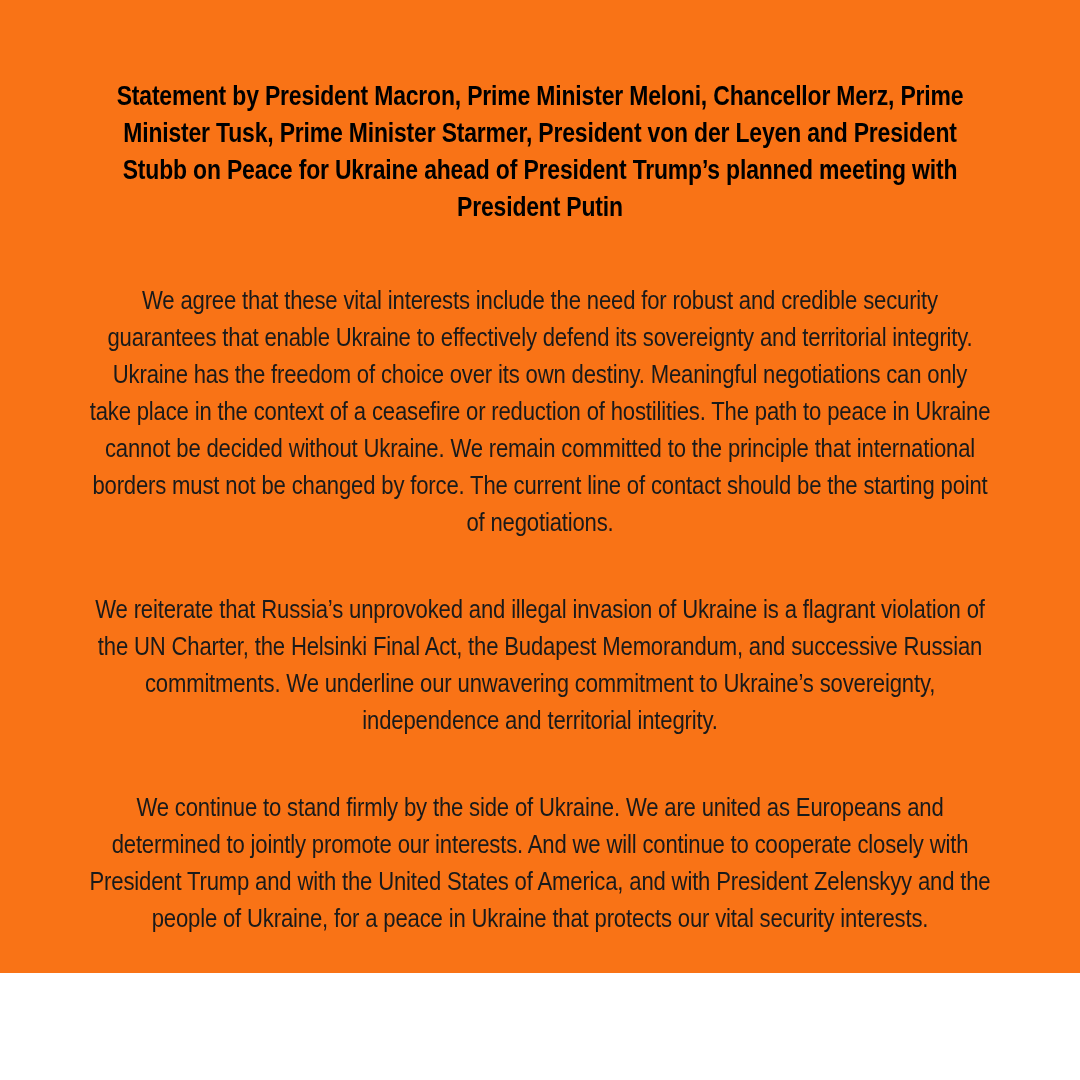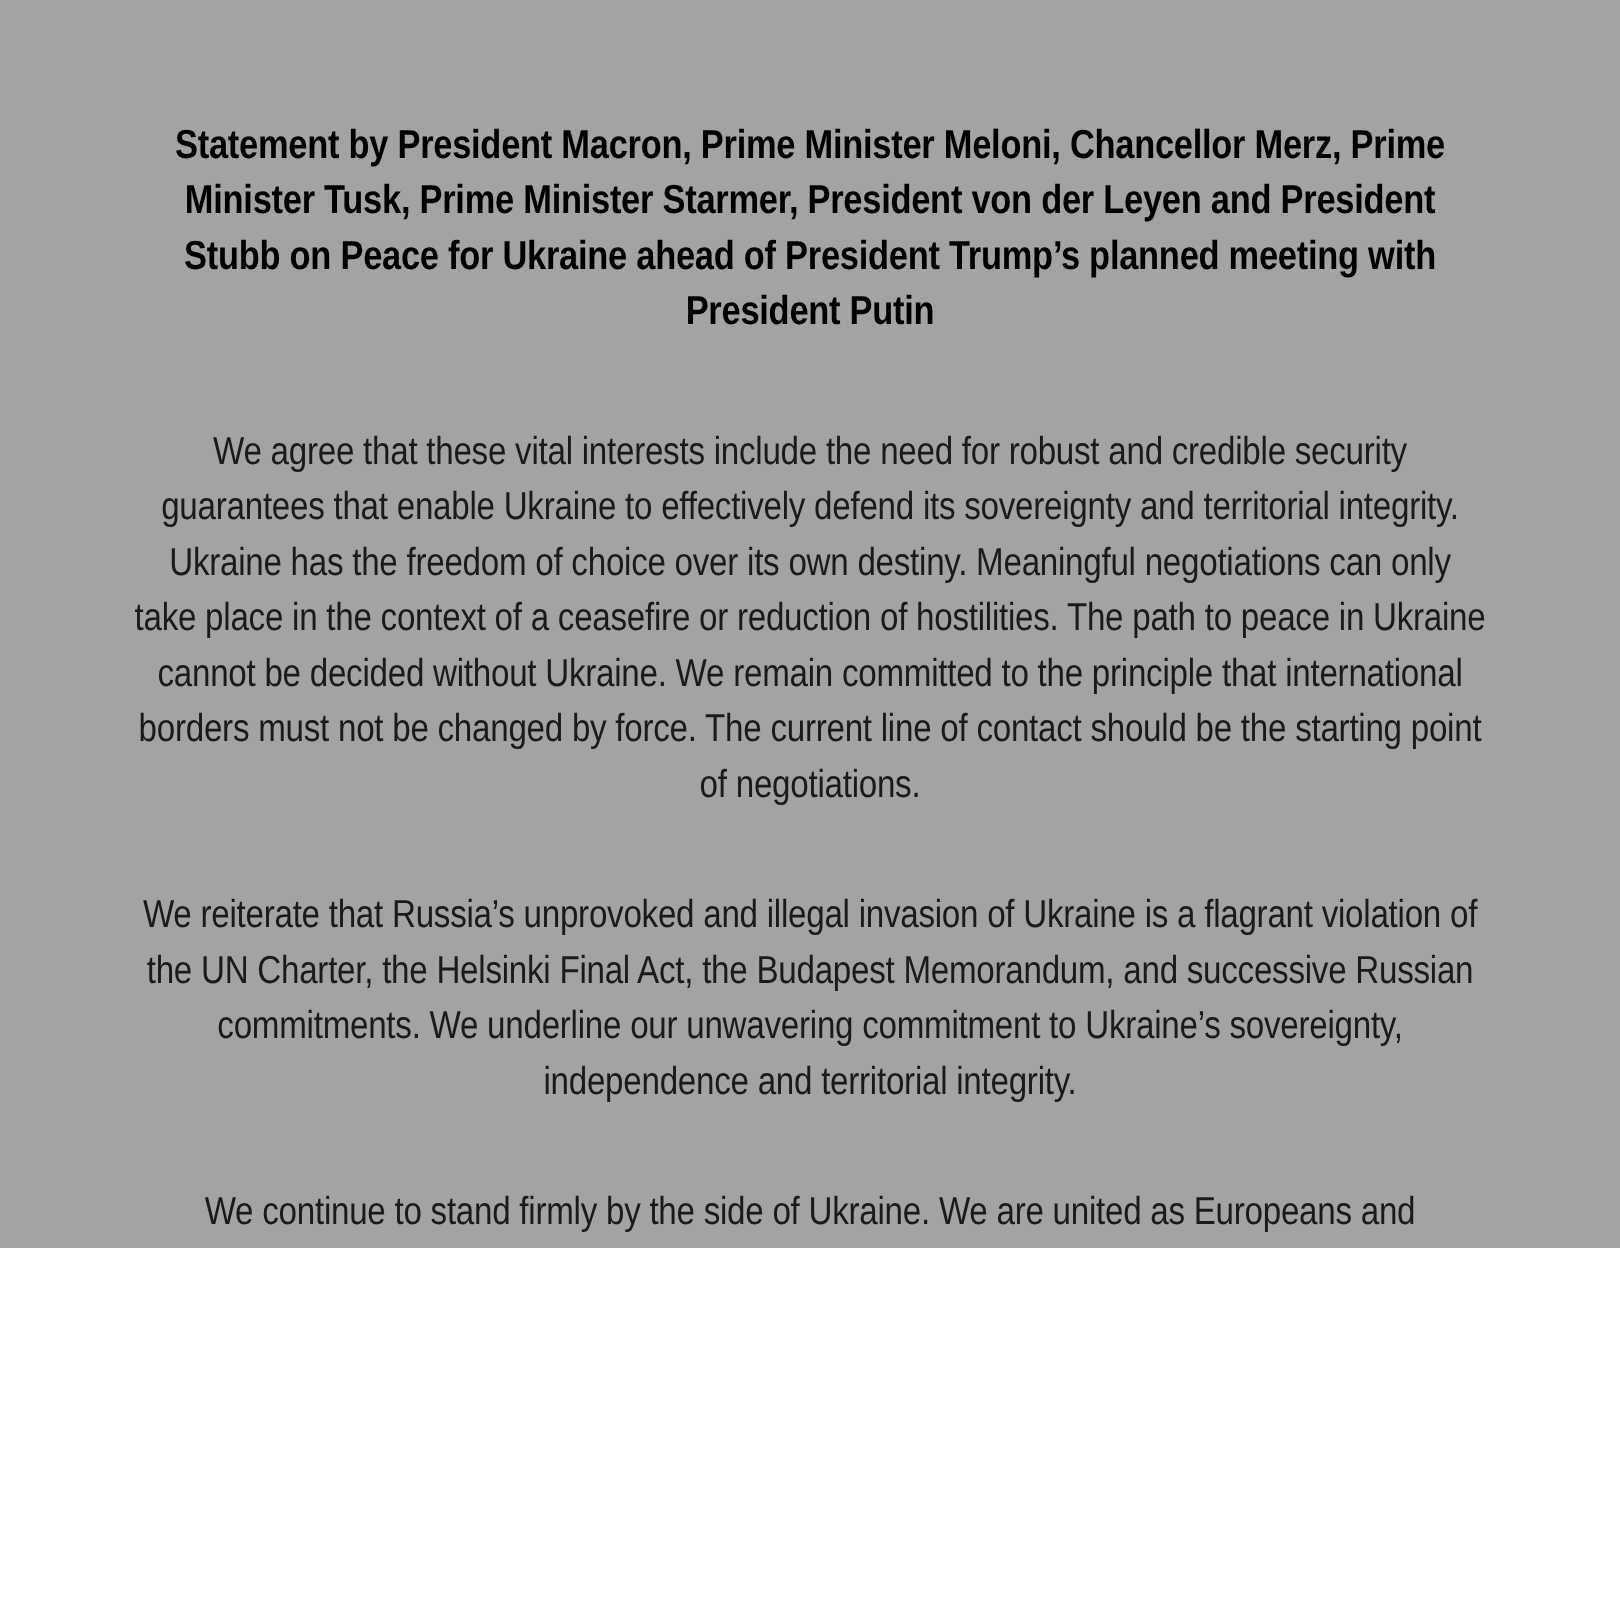--- a/index.html
+++ b/index.html
@@ -3,22 +3,22 @@
 <meta charset="utf-8">
 <style>
   html, body {
     margin: 0;
     padding: 0;
     background: #ffffff;
   }
   .card {
     position: relative;
     width: 1080px;
-    height: 832px;
-    background: #a3a3a3;
+    height: 973px;
+    background: #f97316;
     overflow: hidden;
     font-family: "Liberation Sans", sans-serif;
   }
   .content {
     width: 1060px;
     margin: 0 auto;
     padding-top: 78px;
     text-align: center;
     transform: scaleX(0.85);
     transform-origin: 50% 0;

